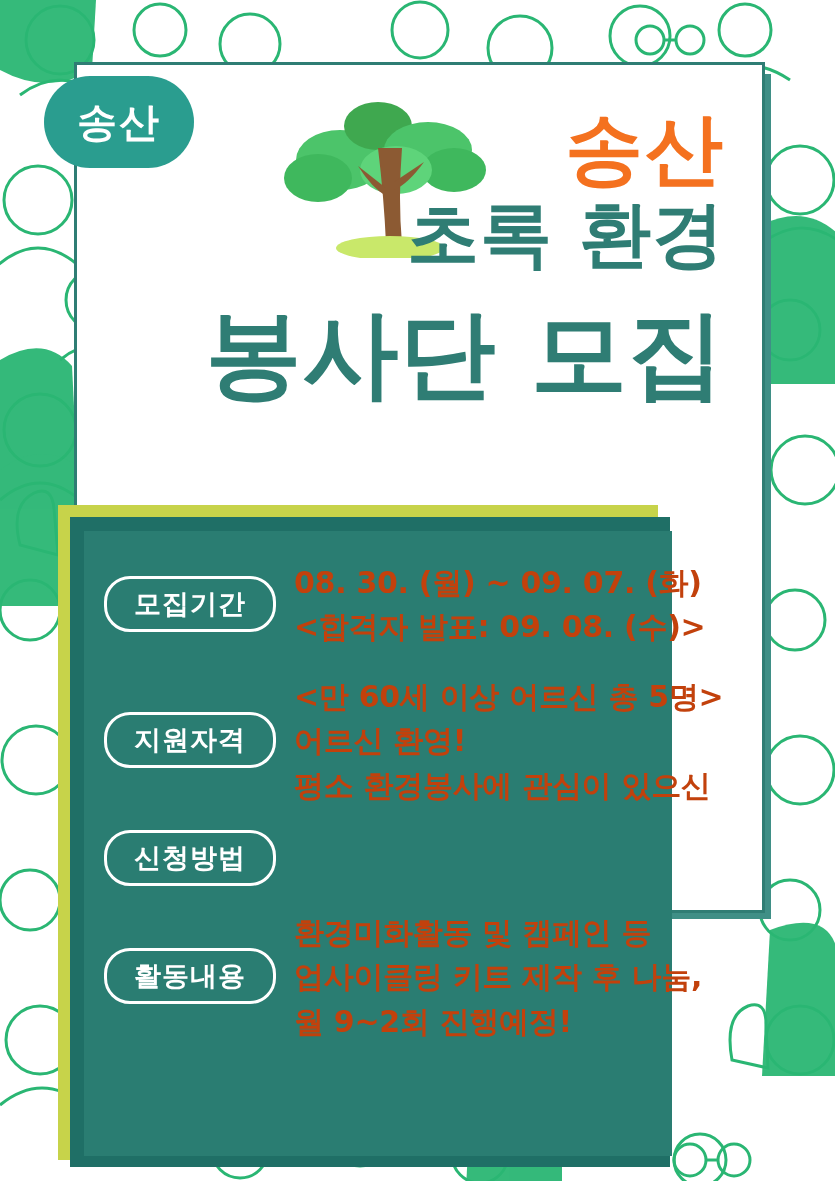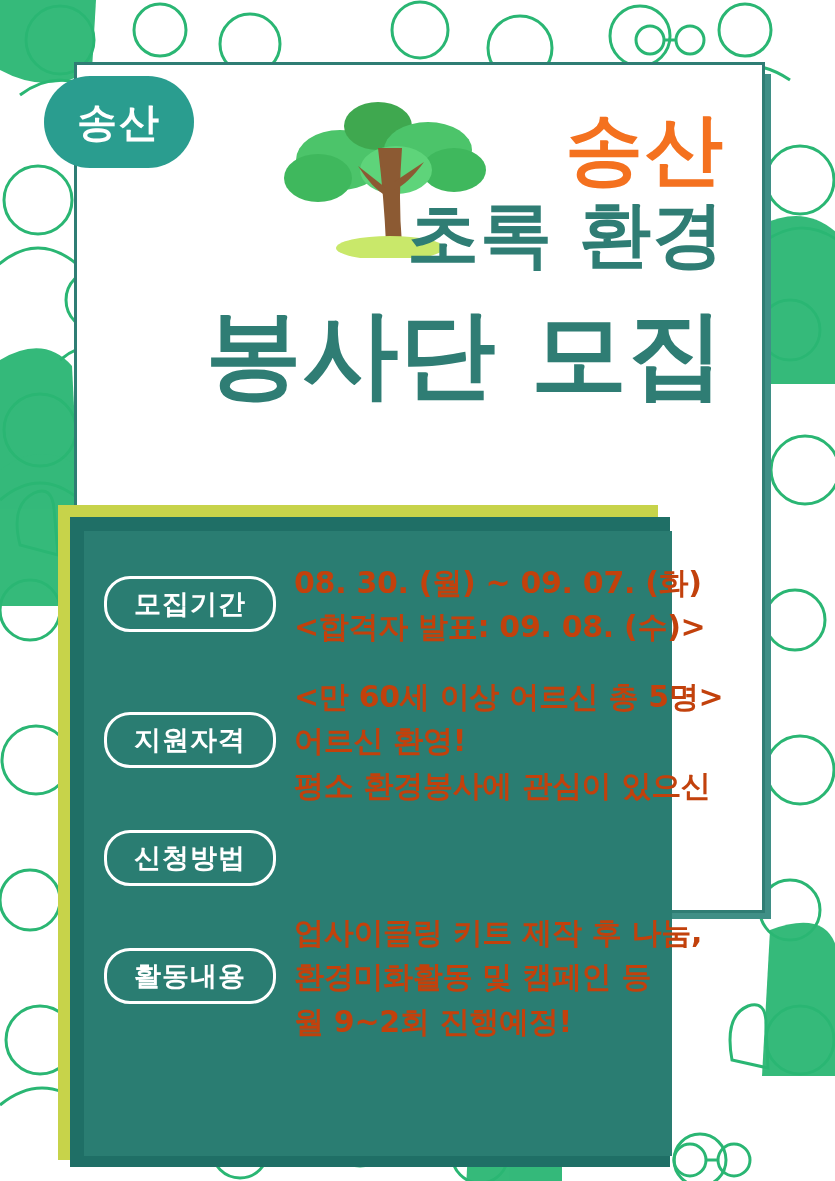--- a/index.html
+++ b/index.html
@@ -291,20 +291,20 @@
 
     <div class="row">
       <div class="pill">신청방법</div>
       <div class="row-lines">
       </div>
     </div>
 
     <div class="row">
       <div class="pill">활동내용</div>
       <div class="row-lines">
+        <div>환경미화활동 및 캠페인 등</div>
         <div>업사이클링 키트 제작 후 나눔,</div>
-        <div>환경미화활동 및 캠페인 등</div>
         <div>월 9~2회 진행예정!</div>
       </div>
     </div>
 
   </div>
 </div>
 
 </body></html>

